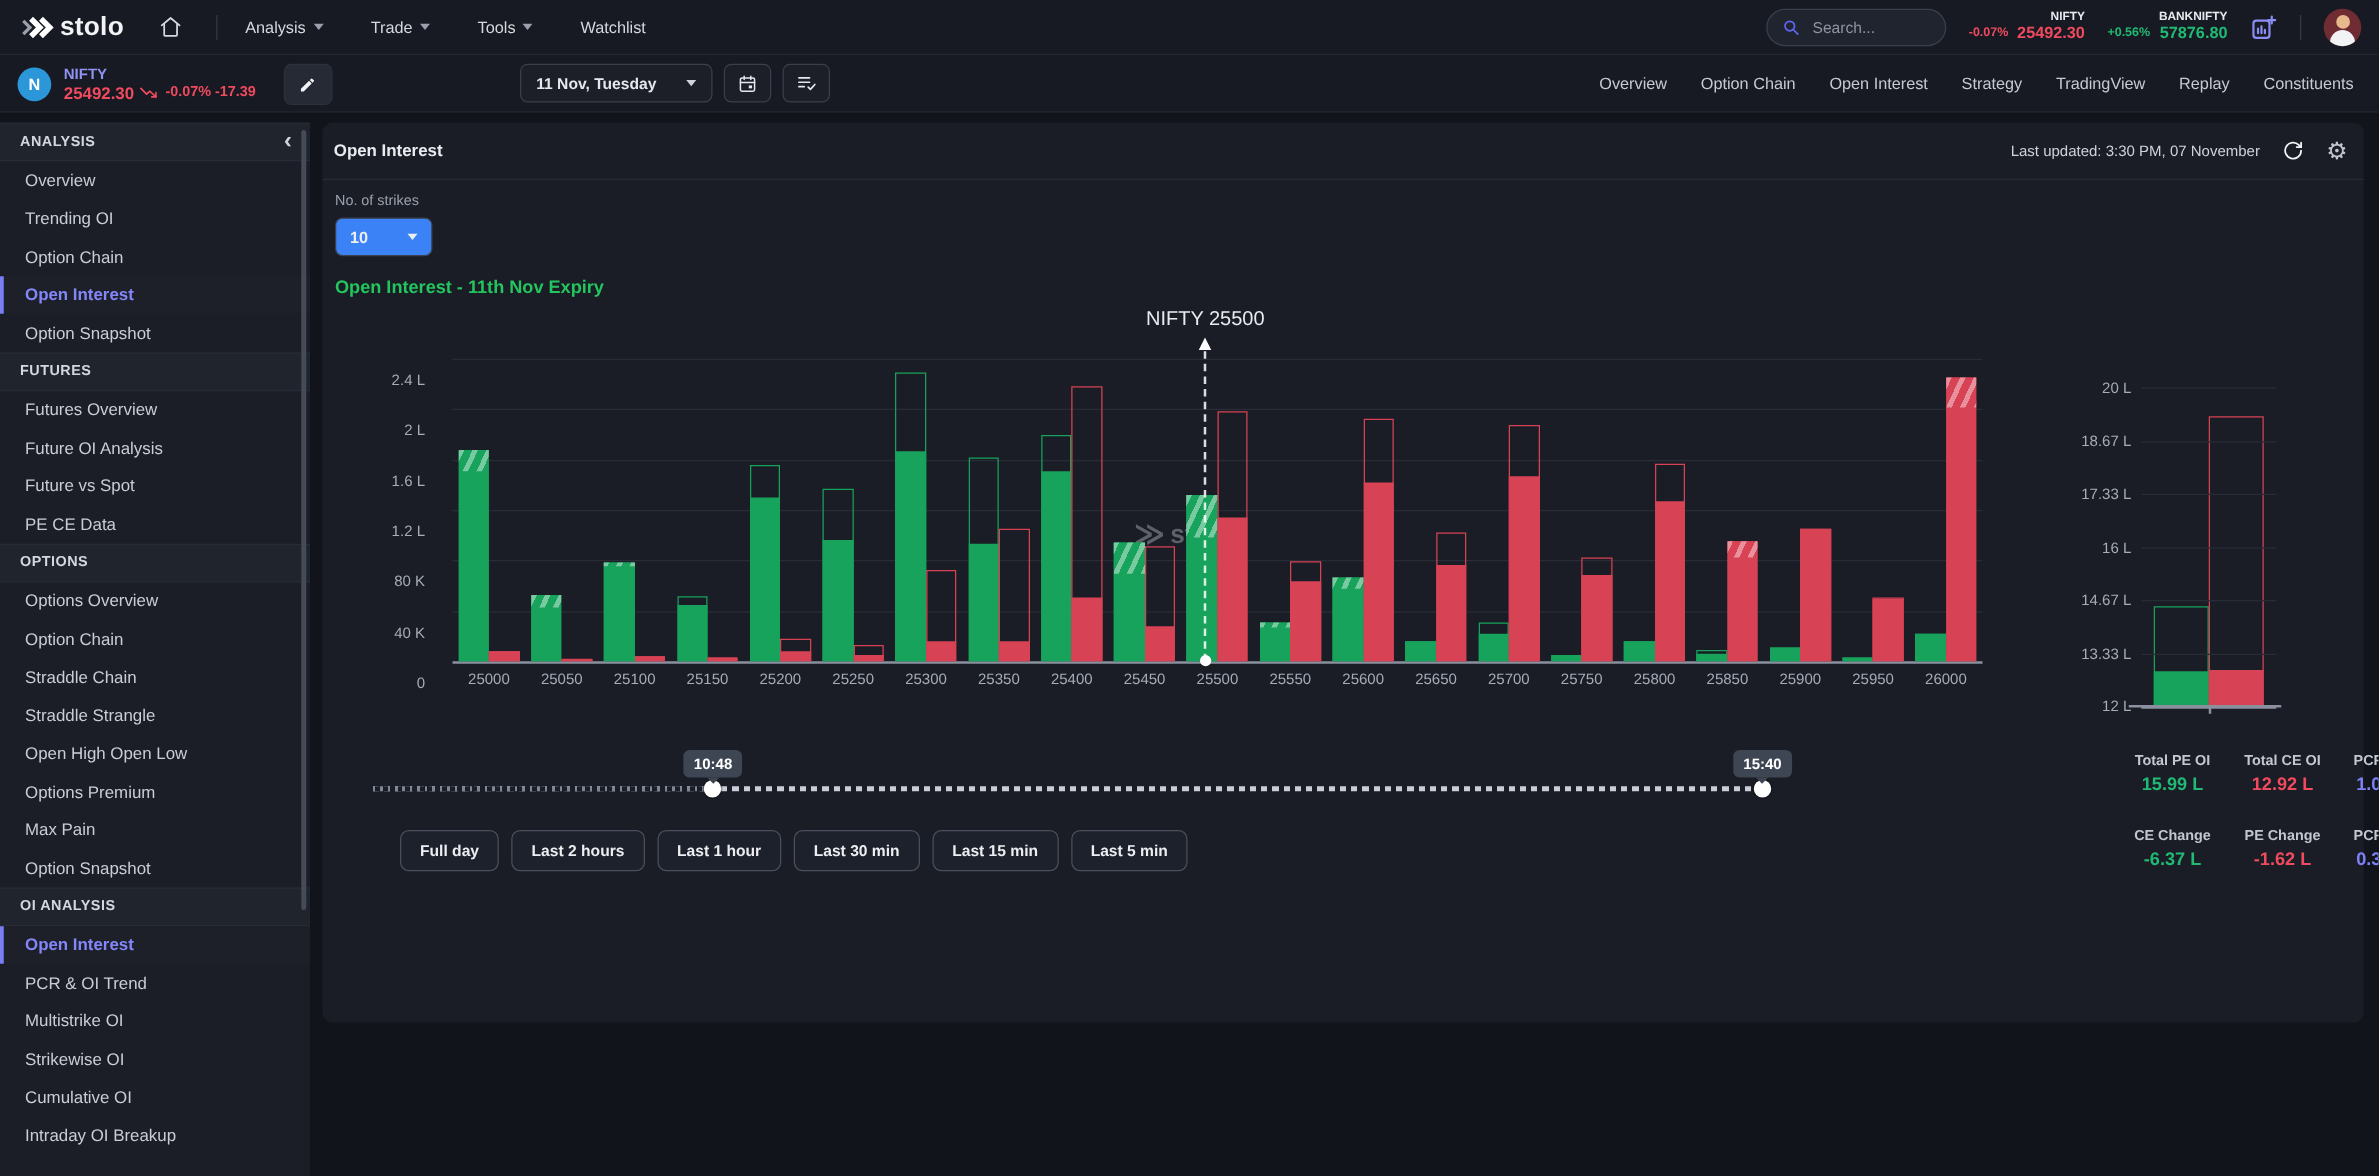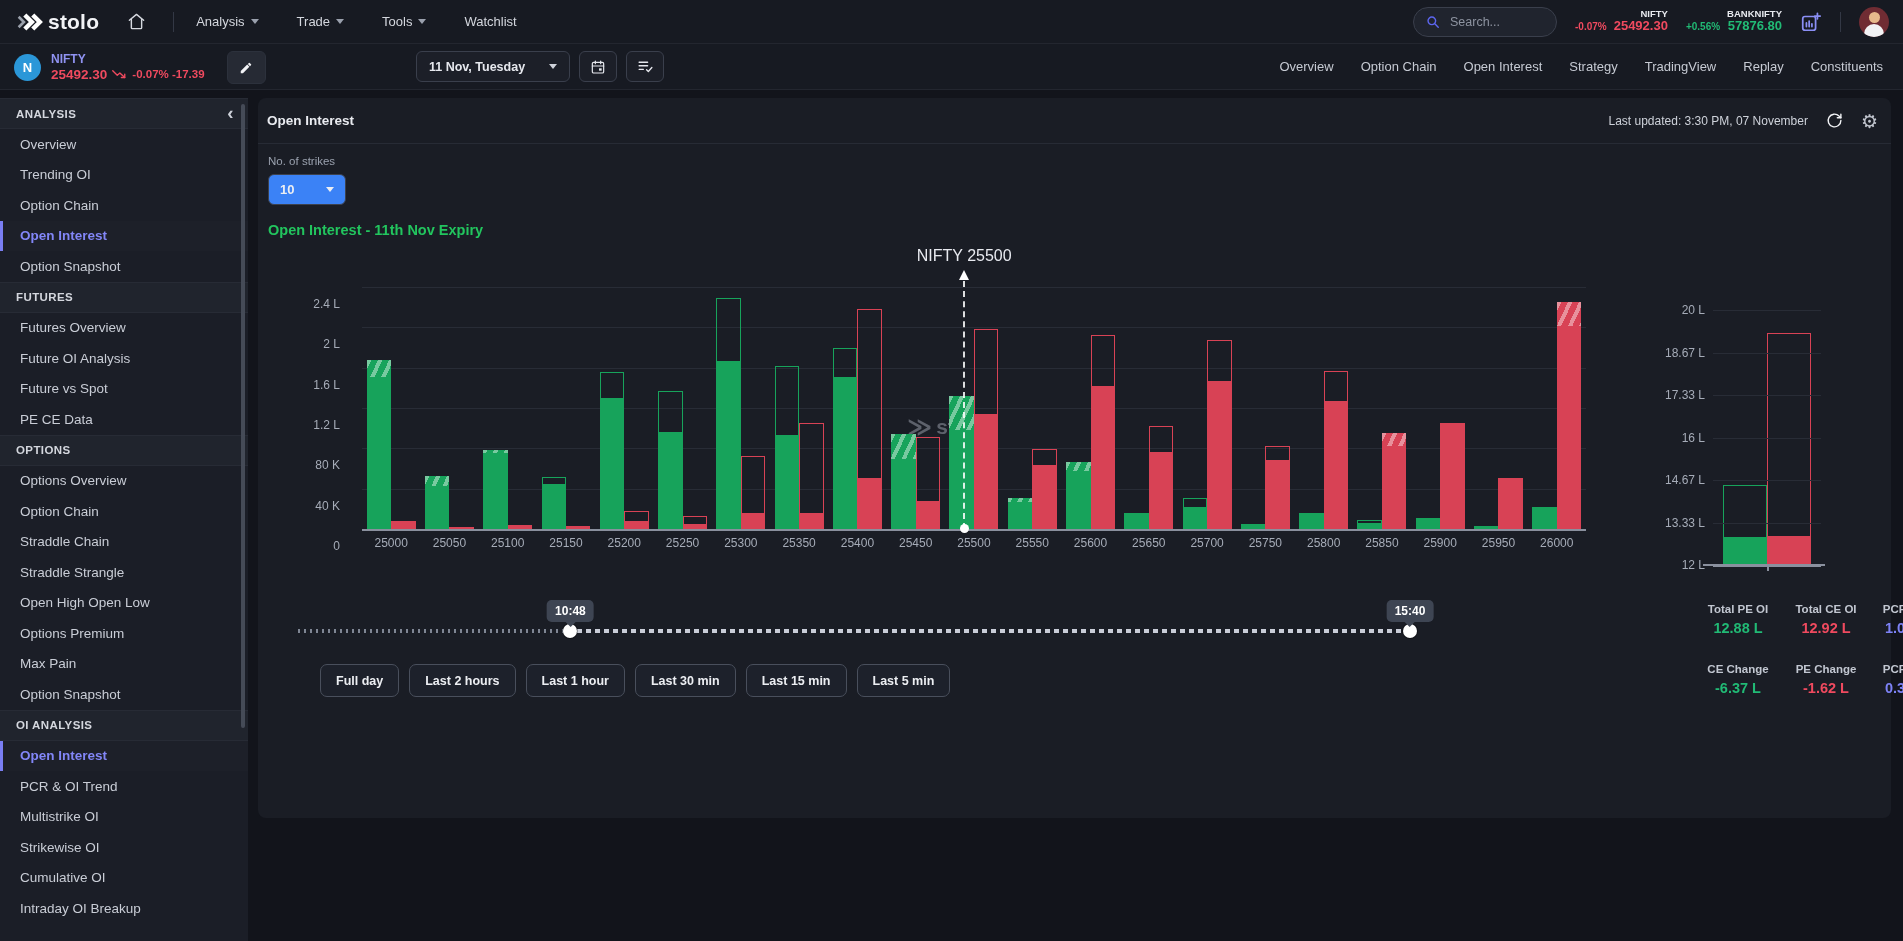--- a/index.html
+++ b/index.html
@@ -610,21 +610,21 @@
         <div class="gridline" style="top: 170px; z-index: 0;"></div>
         <div class="mini-ylab" style="top: 205.5px; text-align: center;">13.33 L</div>
         <div class="gridline" style="top: 212.5px; z-index: 0;"></div>
         <div class="mini-ylab" style="top: 248px;">12 L</div>
         <div class="gridline axisline" style="top: 255px; z-index: 0;"></div>
       </div>
 
     <div class="stats">
         <div class="stat">
           <div class="stat-label">Total PE OI</div>
-          <div class="stat-value tone-green">12.88 L</div>
+          <div class="stat-value tone-green">15.99 L</div>
         </div>
         <div class="stat">
           <div class="stat-label">Total CE OI</div>
           <div class="stat-value tone-red">12.92 L</div>
         </div>
         <div class="stat">
           <div class="stat-label">PCR</div>
           <div class="stat-value tone-purple">1.0</div>
         </div>
         <div class="stat">

